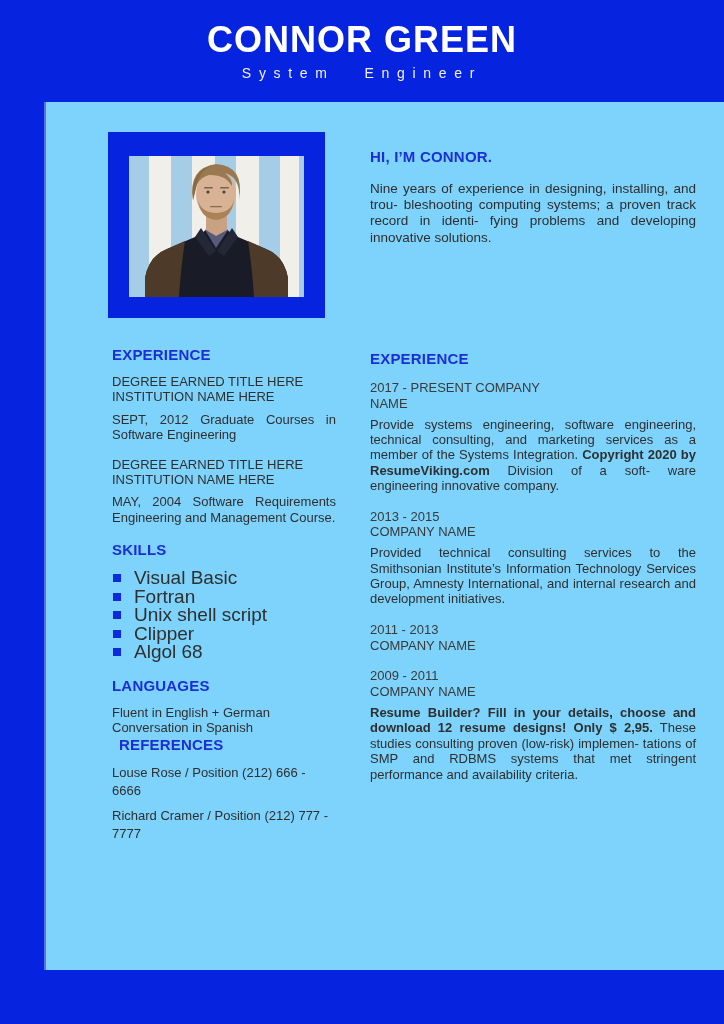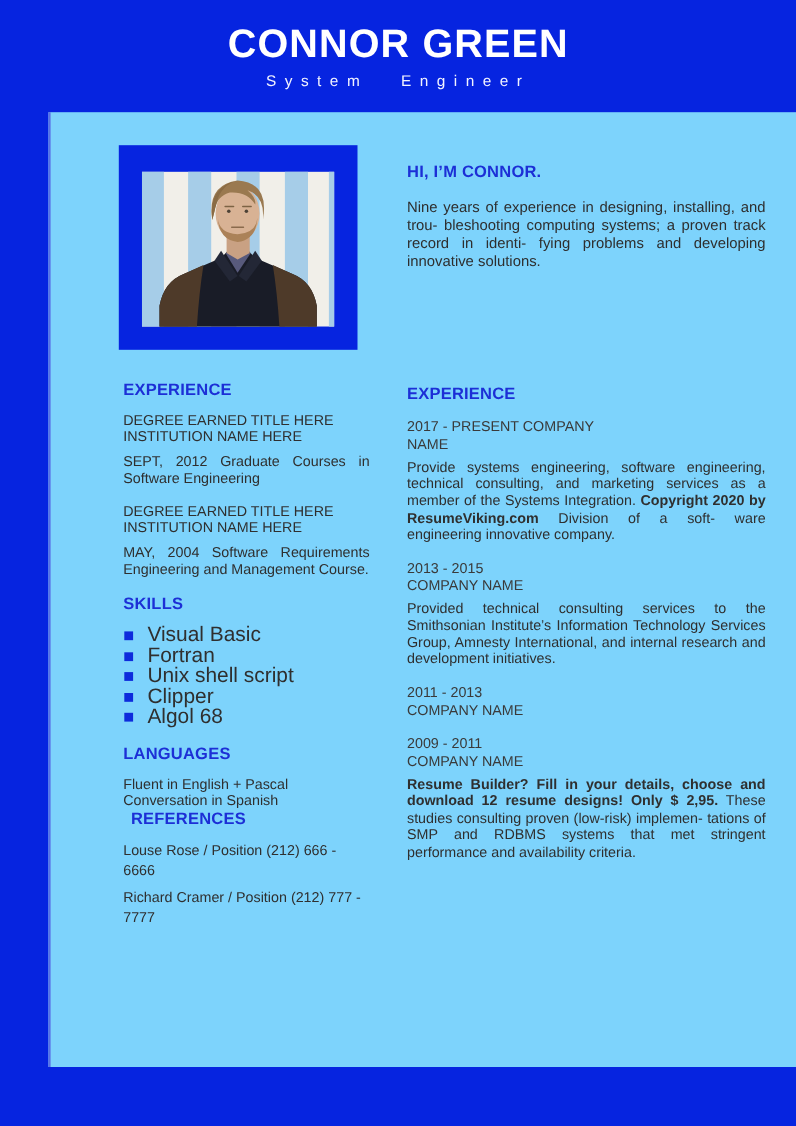--- a/index.html
+++ b/index.html
@@ -155,21 +155,21 @@
           <li class="skill-item"><span class="skill-bullet"></span><span>Visual Basic</span></li>
           <li class="skill-item"><span class="skill-bullet"></span><span>Fortran</span></li>
           <li class="skill-item"><span class="skill-bullet"></span><span>Unix shell script</span></li>
           <li class="skill-item"><span class="skill-bullet"></span><span>Clipper</span></li>
           <li class="skill-item"><span class="skill-bullet"></span><span>Algol 68</span></li>
         </ul>
       </section>
 
       <section class="languages-section">
         <h3 class="sec-heading">LANGUAGES</h3>
-        <p class="body-text language-line">Fluent in English + Pascal</p>
+        <p class="body-text language-line">Fluent in English + German</p>
         <p class="body-text language-line">Conversation in Spanish</p>
       </section>
 
       <section class="references-section">
         <h3 class="sec-heading">REFERENCES</h3>
         <p class="body-text reference-item">Louse Rose / Position (212) 666 - 6666</p>
         <p class="body-text reference-item">Richard Cramer / Position (212) 777 - 7777</p>
       </section>
 
     </div>

